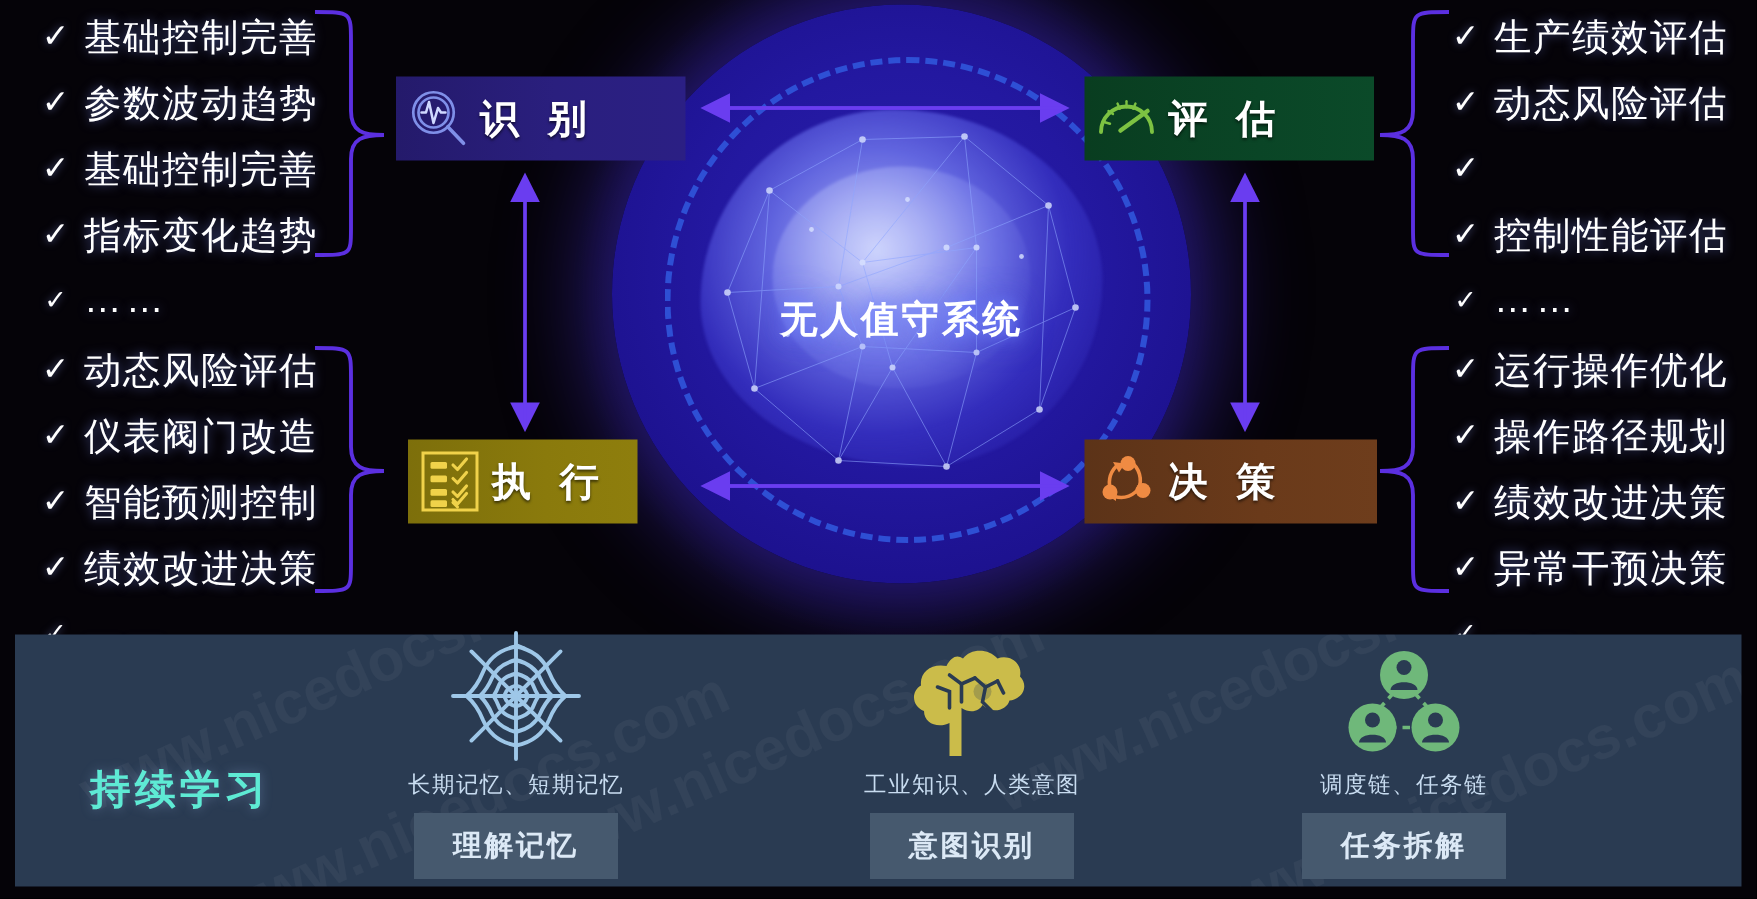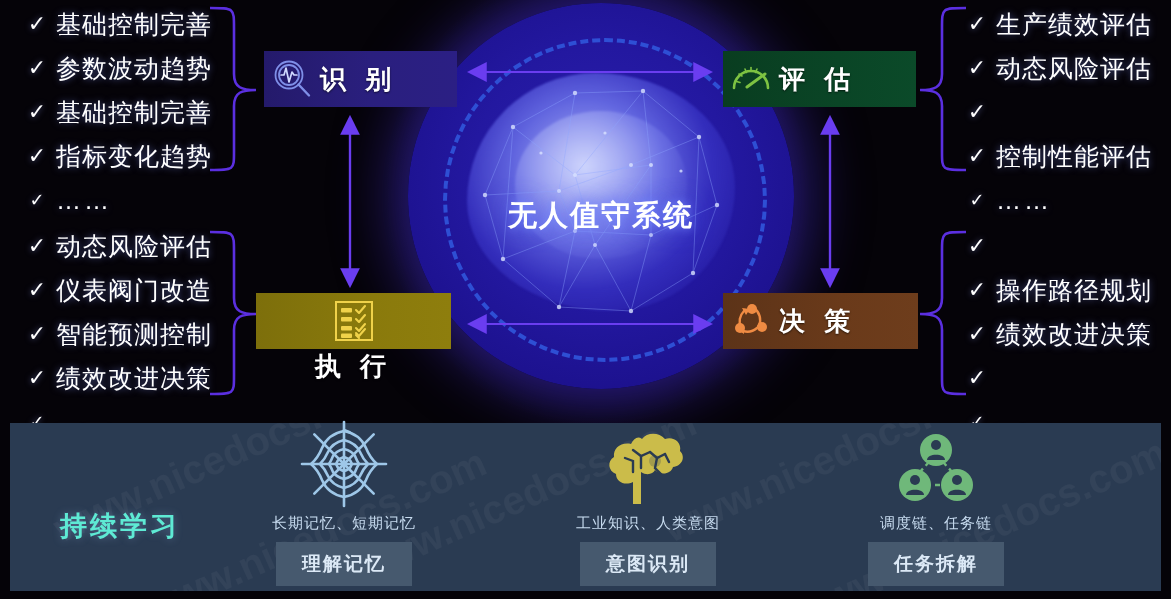--- a/index.html
+++ b/index.html
@@ -18,21 +18,21 @@
     border:4px dashed #2f53d8;opacity:.95;}
   .brain-wrap{position:absolute;left:455px;top:45px;width:292px;height:300px;overflow:hidden;}
   .brain-blob{position:absolute;left:12px;top:28px;width:268px;height:238px;border-radius:48% 52% 46% 54% / 54% 48% 52% 46%;
     background:radial-gradient(ellipse at 44% 40%, rgba(186,196,255,.92) 0%, rgba(120,130,245,.72) 34%, rgba(70,70,220,.45) 60%, rgba(40,30,160,.08) 86%);
     filter:blur(1px);}
   .brain-blob:after{content:"";position:absolute;left:18%;top:16%;width:64%;height:62%;border-radius:50%;
     background:radial-gradient(ellipse at 40% 36%, rgba(230,235,255,.55) 0%, rgba(150,160,250,.25) 55%, rgba(80,80,220,0) 80%);}
   .brain-net{position:absolute;left:0;top:0;width:292px;height:300px;opacity:.85;}
 
   .center-label{position:absolute;left:408px;top:196px;width:386px;text-align:center;
-    color:#ffffff;font-size:29px;font-weight:bold;letter-spacing:2px;
+    color:#ffffff;font-size:25px;font-weight:bold;letter-spacing:2px;
     text-shadow:0 0 10px rgba(120,140,255,.95),0 0 22px rgba(70,80,230,.8);}
 
   
   .list{position:absolute;}
   .list-row{display:flex;align-items:center;height:44px;}
   .tick{width:38px;text-align:center;color:#ffffff;font-size:22px;line-height:1;
         text-shadow:0 0 6px rgba(150,170,255,.55);}
   .tick.small{font-size:18px;}
   .item-text{color:#ffffff;font-size:25px;letter-spacing:1px;white-space:nowrap;
         text-shadow:0 0 7px rgba(130,150,255,.55);}
@@ -47,22 +47,22 @@
 
   
   .node{position:absolute;display:flex;align-items:center;height:56px;}
   .node .node-icon{width:56px;height:56px;flex:none;display:flex;align-items:center;justify-content:center;}
   .node .node-label{color:#fff;font-size:26px;font-weight:bold;letter-spacing:6px;
         text-shadow:0 1px 2px rgba(0,0,0,.6);margin-left:0;}
   #node-recognize{left:264px;top:51px;width:193px;
       background:linear-gradient(90deg,#241a6b 0%,#2a1f7e 55%,#2b1f84 100%);}
   #node-evaluate{left:723px;top:51px;width:193px;
       background:linear-gradient(90deg,#093d20 0%,#0a4526 60%,#0b4a29 100%);}
-  #node-execute{left:256px;top:293px;width:195px;
-      background:linear-gradient(90deg,#7d6f0b 0%,#8a7a0c 60%,#8e7e0d 100%);flex-direction:column;}
+  #node-execute{left:272px;top:293px;width:153px;
+      background:linear-gradient(90deg,#7d6f0b 0%,#8a7a0c 60%,#8e7e0d 100%);}
   #node-decide{left:723px;top:293px;width:195px;
       background:linear-gradient(90deg,#5c3318 0%,#6a3a1a 60%,#6e3d1c 100%);}
 
   
   .arrow-svg{position:absolute;pointer-events:none;}
 
   
   #bottom-bar{position:absolute;left:10px;top:423px;width:1151px;height:168px;
       background:#2a3b52;overflow:hidden;}
   .watermark{position:absolute;color:rgba(255,255,255,.045);font-size:40px;
@@ -306,31 +306,33 @@
       </div>
     <div class="list-row">
         <span class="tick small">✓</span>
         <span class="dots">……</span>
       </div>
   </div>
 
   <div class="list" id="list-br">
     <div class="list-row">
         <span class="tick">✓</span>
+        <span class="item-text">运行操作优化</span>
       </div>
     <div class="list-row">
         <span class="tick">✓</span>
         <span class="item-text">操作路径规划</span>
       </div>
     <div class="list-row">
         <span class="tick">✓</span>
         <span class="item-text">绩效改进决策</span>
       </div>
     <div class="list-row">
         <span class="tick">✓</span>
+        <span class="item-text">异常干预决策</span>
       </div>
     <div class="list-row">
         <span class="tick small">✓</span>
         <span class="dots">……</span>
       </div>
   </div>
 
   <div id="bottom-bar">
     <div class="watermark" style="left:30px;top:10px;">www.nicedocs.com</div>
     <div class="watermark" style="left:330px;top:50px;">www.nicedocs.com</div>

